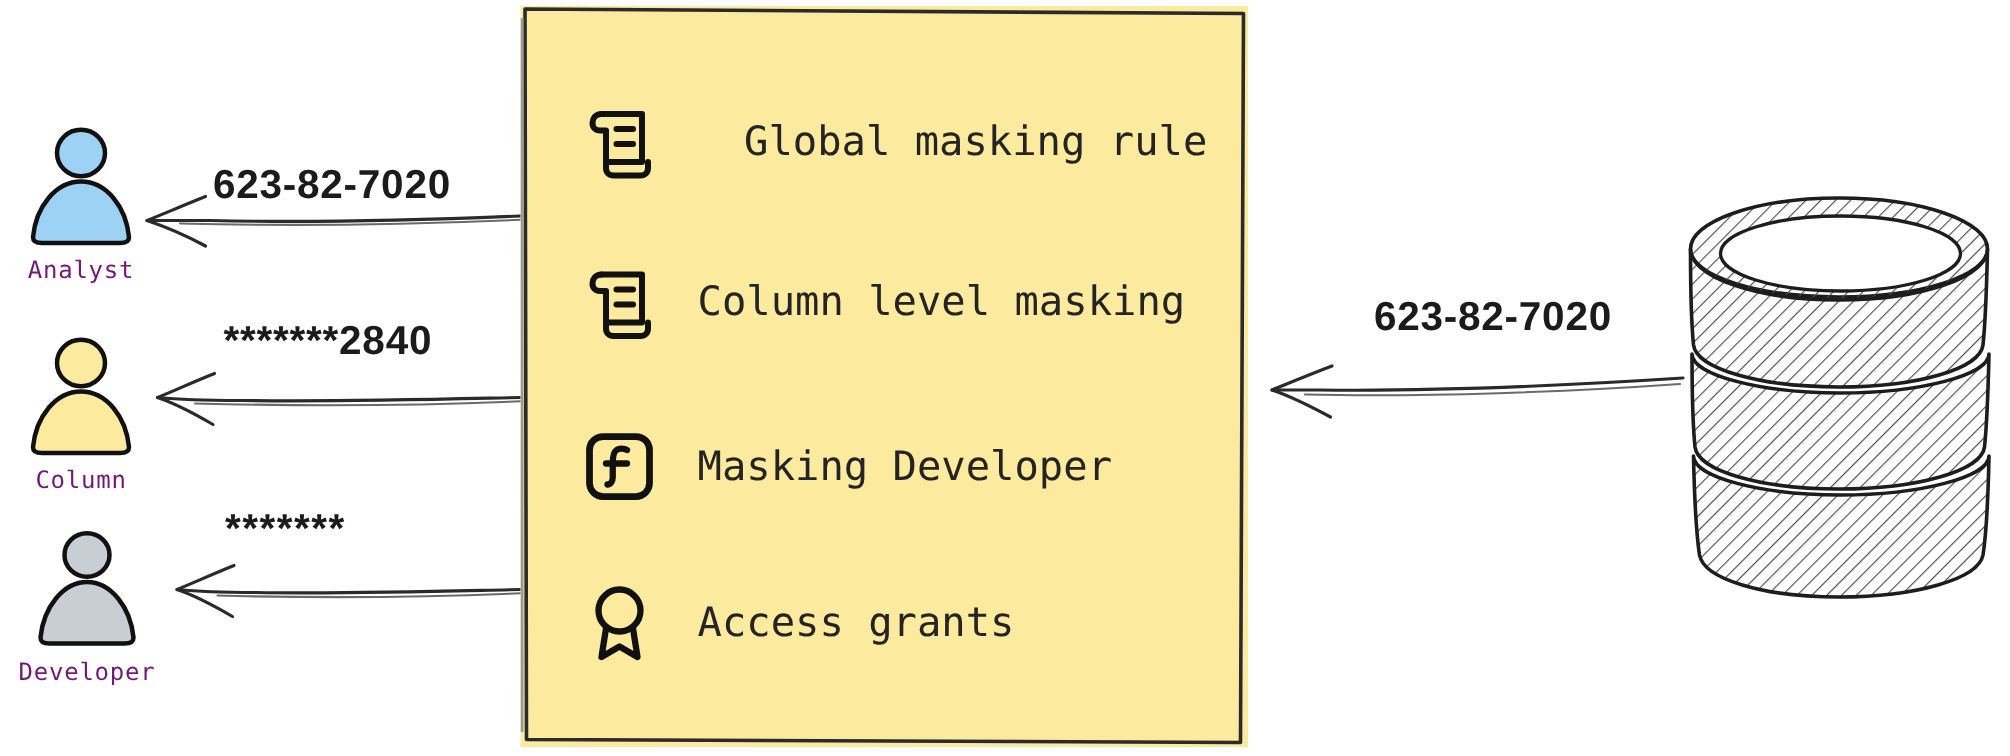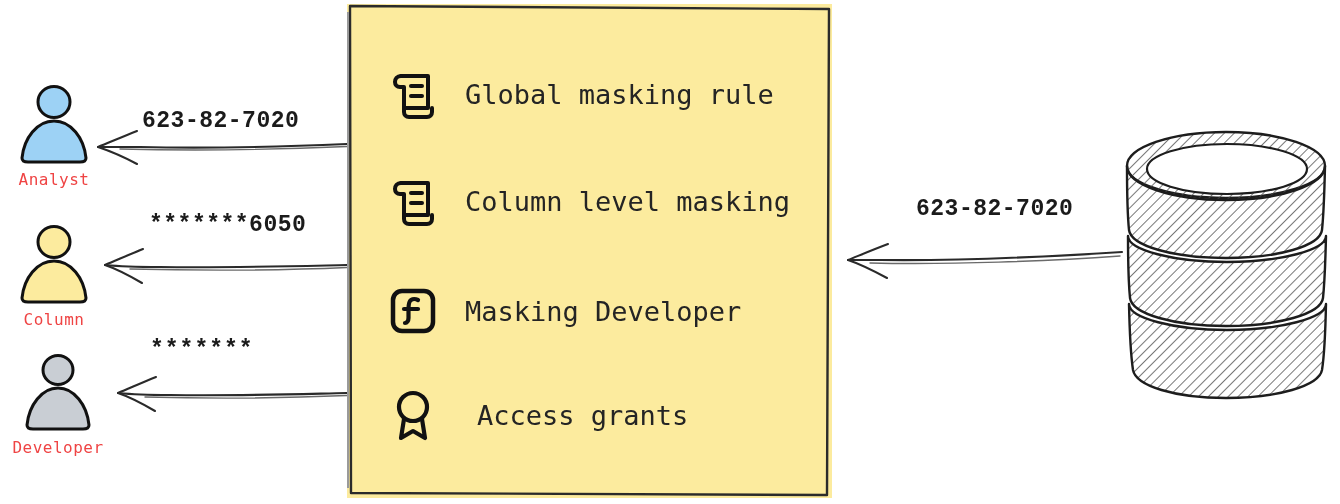--- a/index.html
+++ b/index.html
@@ -12,31 +12,31 @@
   }
   #stage{position:absolute;left:0;top:0;width:1340px;height:504px;}
 
   
   .actor{position:absolute;width:100px;text-align:center;}
   .actor .avatar{position:relative;width:76px;height:86px;margin:0 auto;}
   .actor .avatar svg{display:block;width:76px;height:86px;}
   .actor .caption{
     font-family:"DejaVu Sans Mono", monospace;
     font-size:16px;
-    color:#ef4444;
+    color:#701a75;
     letter-spacing:0.5px;
     margin-top:2px;
     white-space:nowrap;
   }
 
   
   .flow-label{
     position:absolute;
-    font-family:Liberation Mono, monospace;
-    font-size:23px;
+    font-family:Liberation Sans, sans-serif;
+    font-size:27px;
     font-weight:700;
     color:#1b1b1b;
     letter-spacing:0.5px;
     white-space:nowrap;
   }
 
   
   #policy-panel{
     position:absolute;
     left:347px;top:4px;
@@ -131,40 +131,40 @@
 
   <div class="actor" style="left:4px;top:222px;">
     <div class="avatar">
       <svg viewBox="0 0 76 86" xmlns="http://www.w3.org/2000/svg">
         <ellipse cx="38" cy="20" rx="16" ry="15.5" fill="#fceb9e" stroke="#111" stroke-width="3"></ellipse>
         <path d="M38,39 C55,39 68,56 70,76 C70,79 68,80 64,80 L12,80 C8,80 6,79 6,76 C8,56 21,39 38,39 Z" fill="#fceb9e" stroke="#111" stroke-width="3" stroke-linejoin="round"></path>
       </svg>
     </div>
     <div class="caption">Column</div>
   </div>
-  <div class="flow-label" style="left:149px;top:212px;">*******6050</div>
+  <div class="flow-label" style="left:149px;top:212px;">*******2840</div>
 
   <div class="actor" style="left:8px;top:350px;">
     <div class="avatar">
       <svg viewBox="0 0 76 86" xmlns="http://www.w3.org/2000/svg">
         <ellipse cx="38" cy="20" rx="15" ry="14.5" fill="#c9ced4" stroke="#111" stroke-width="3"></ellipse>
         <path d="M38,38 C54,38 67,55 69,75 C69,78 67,79 63,79 L13,79 C9,79 7,78 7,75 C9,55 22,38 38,38 Z" fill="#c9ced4" stroke="#111" stroke-width="3" stroke-linejoin="round"></path>
       </svg>
     </div>
     <div class="caption">Developer</div>
   </div>
   <div class="flow-label" style="left:150px;top:337px;letter-spacing:1px;">*******</div>
 
   <div id="policy-panel">
     <svg class="panel-edge" viewBox="0 0 485 494" preserveAspectRatio="none" xmlns="http://www.w3.org/2000/svg">
       <path d="M3,2 L482,5 L480,491 L4,489 Z" fill="none" stroke="#2b2b2b" stroke-width="2.4" stroke-linejoin="round"></path>
       <path d="M1,8 L1,484" fill="none" stroke="#9a9a9a" stroke-width="2"></path>
     </svg>
 
-    <div class="policy-row" style="top:60px;">
+    <div class="policy-row" style="top:60px;gap:31px;">
       <span class="p-icon">
         <svg width="52" height="52" viewBox="0 0 52 52" xmlns="http://www.w3.org/2000/svg">
           <path d="M14,8 L41,8 L41,40 L17,40" fill="none" stroke="#111" stroke-width="4" stroke-linejoin="round" stroke-linecap="round"></path>
           <path d="M14,8 C10,8 8,11 8,14 C8,17 10,19 13,19 L17,19 L17,44 C17,47 19,49 22,49 L40,49 C43,49 45,47 45,44 L45,40" fill="none" stroke="#111" stroke-width="4" stroke-linejoin="round" stroke-linecap="round"></path>
           <line x1="24" y1="18" x2="35" y2="18" stroke="#111" stroke-width="4" stroke-linecap="round"></line>
           <line x1="24" y1="28" x2="35" y2="28" stroke="#111" stroke-width="4" stroke-linecap="round"></line>
         </svg>
       </span>
       <span class="p-label">Global masking rule</span>
     </div>
@@ -185,21 +185,21 @@
       <span class="p-icon">
         <svg width="52" height="52" viewBox="0 0 52 52" xmlns="http://www.w3.org/2000/svg">
           <rect x="6" y="6" width="40" height="40" rx="9" ry="9" fill="none" stroke="#111" stroke-width="4.5"></rect>
           <path d="M31,15 C31,15 27,13 24,15 C21.5,16.7 21.5,21 21.5,24 L21.5,33 C21.5,36 20,38 18,38" fill="none" stroke="#111" stroke-width="4.2" stroke-linecap="round" stroke-linejoin="round"></path>
           <line x1="17" y1="24" x2="31" y2="24" stroke="#111" stroke-width="4.2" stroke-linecap="round"></line>
         </svg>
       </span>
       <span class="p-label">Masking Developer</span>
     </div>
 
-    <div class="policy-row" style="top:381px;gap:12px;">
+    <div class="policy-row" style="top:381px;">
       <span class="p-icon">
         <svg width="52" height="54" viewBox="0 0 52 54" xmlns="http://www.w3.org/2000/svg">
           <circle cx="26" cy="19" r="14" fill="none" stroke="#111" stroke-width="4.2"></circle>
           <path d="M17,31 L14,50 L26,43 L38,50 L35,31" fill="none" stroke="#111" stroke-width="4.2" stroke-linejoin="round" stroke-linecap="round"></path>
         </svg>
       </span>
       <span class="p-label">Access grants</span>
     </div>
   </div>
 

